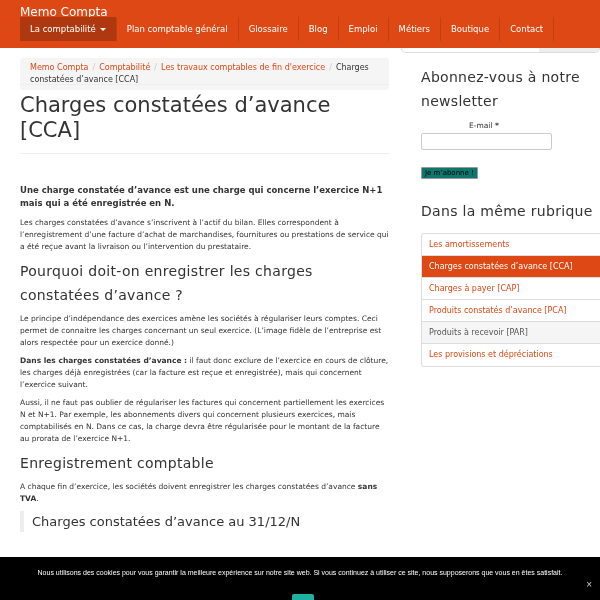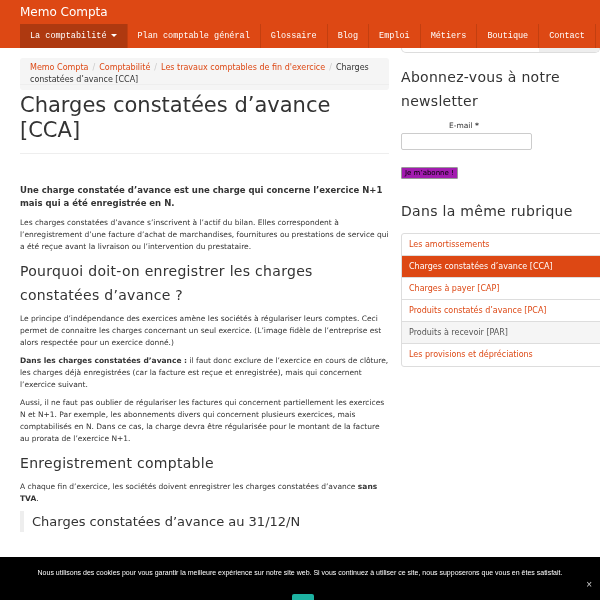--- a/index.html
+++ b/index.html
@@ -1,43 +1,43 @@
 <!DOCTYPE html>
 <html><head>
   <meta charset="utf-8">
   <style>
     * { box-sizing: border-box; margin: 0; padding: 0; }
     html, body { width: 600px; height: 600px; overflow: hidden; background: #fff; }
     body { font-family: "DejaVu Sans", sans-serif; color: #333; position: relative; }
     .navbar { background: #dd4814; height: 48px; position: relative; }
     .brand { position: absolute; left: 20px; top: 5px; color: #fff; font-size: 12px; }
-    .nav { position: absolute; left: 20px; top: 24px; height: 24px; display: flex; font-family: Liberation Mono, monospace; }
+    .nav { position: absolute; left: 20px; top: 17px; height: 24px; display: flex; }
     .nav-item { color: #fff; font-size: 8.5px; padding: 0 10px; line-height: 24px; border-right: 1px solid #c33f10; white-space: nowrap; cursor: pointer; }
     .nav-item.active { background: #ae3910; }
     .caret { display: inline-block; width: 0; height: 0; border-left: 3px solid transparent; border-right: 3px solid transparent; border-top: 3px solid #fff; margin-left: 4px; vertical-align: middle; }
     .search-edge { position: absolute; left: 401px; top: 48px; width: 199px; height: 5px; border: 1px solid #ddd; border-top: none; border-radius: 0 0 6px 6px; background: #fff; }
     .search-edge .btn-part { position: absolute; right: 0; top: 0; width: 60px; height: 4px; background: #eee; border-radius: 0 0 6px 0; }
     .breadcrumb { position: absolute; left: 20px; top: 58px; width: 369px; background: #f5f5f5; border-radius: 3px; padding: 4px 10px; font-size: 8px; line-height: 12px; }
     .breadcrumb a { color: #dd4814; text-decoration: none; }
     .breadcrumb .sep { color: #ccc; padding: 0 4px; }
     .breadcrumb .current { color: #333; }
     .main { position: absolute; left: 20px; top: 84px; width: 369px; }
     .page-title { font-size: 21px; font-weight: normal; color: #333; line-height: 25px; padding-top: 8px; padding-bottom: 10px; border-bottom: 1px solid #eee; margin-bottom: 30px; border-top: 1px solid #eee; }
     .lead { font-size: 8.5px; font-weight: bold; line-height: 13px; margin-bottom: 7px; }
     p { font-size: 7.5px; line-height: 12px; margin-bottom: 6px; }
     h2 { font-size: 14px; font-weight: normal; line-height: 24px; margin: 4px 0 6px; letter-spacing: 0.3px; }
     blockquote { border-left: 4px solid #eee; padding: 3px 8px; font-size: 13px; margin: 6px 0 28px; }
     table { border-collapse: collapse; width: 369px; font-size: 8px; }
     th { border: 1px solid #999; padding: 3px; font-weight: normal; height: 14px; }
-    .sidebar { position: absolute; left: 401px; top: 65px; width: 180px; }
+    .sidebar { position: absolute; left: 421px; top: 65px; width: 180px; }
     .side-h { font-size: 14px; line-height: 24px; font-weight: normal; color: #333; letter-spacing: 0.3px; }
     .label { font-size: 7.5px; margin-top: 8px; margin-left: 48px; }
     .label .req { color: #333; font-weight: bold; }
     .email-input { display: block; width: 131px; height: 17px; border: 1px solid #ccc; border-radius: 2px; margin-top: 3px; }
-    .subscribe-btn { margin-top: 17px; font-size: 7px; font-family: "DejaVu Sans", sans-serif; padding: 1px 3px; background: #a21caf; border: 1px solid #999; border-radius: 1px; }
+    .subscribe-btn { margin-top: 17px; font-size: 7px; font-family: "DejaVu Sans", sans-serif; padding: 1px 3px; background: #0f766e; border: 1px solid #999; border-radius: 1px; }
     .section-h { margin-top: 20px; }
     .list { margin-top: 10px; border: 1px solid #ddd; border-radius: 3px; width: 214px; }
     .list-item { font-size: 8px; color: #dd4814; padding: 0 7px; height: 22px; line-height: 22px; border-bottom: 1px solid #ddd; cursor: pointer; }
     .list-item:last-child { border-bottom: none; }
     .list-item.active { background: #dd4814; color: #fff; }
     .list-item.hover { background: #f5f5f5; color: #555; }
     .cookie { position: absolute; left: 0; top: 557px; width: 600px; height: 43px; background: #000; color: #fff; text-align: center; font-family: "Liberation Sans", sans-serif; font-size: 7px; }
     .cookie-text { padding: 10px 20px 0; line-height: 12px; }
     .cookie-ok { position: absolute; left: 292px; top: 37px; width: 22px; height: 10px; background: #1db2a1; border-radius: 2px; }
     .cookie-close { position: absolute; right: 8px; top: 22px; font-size: 10px; color: #ccc; }

